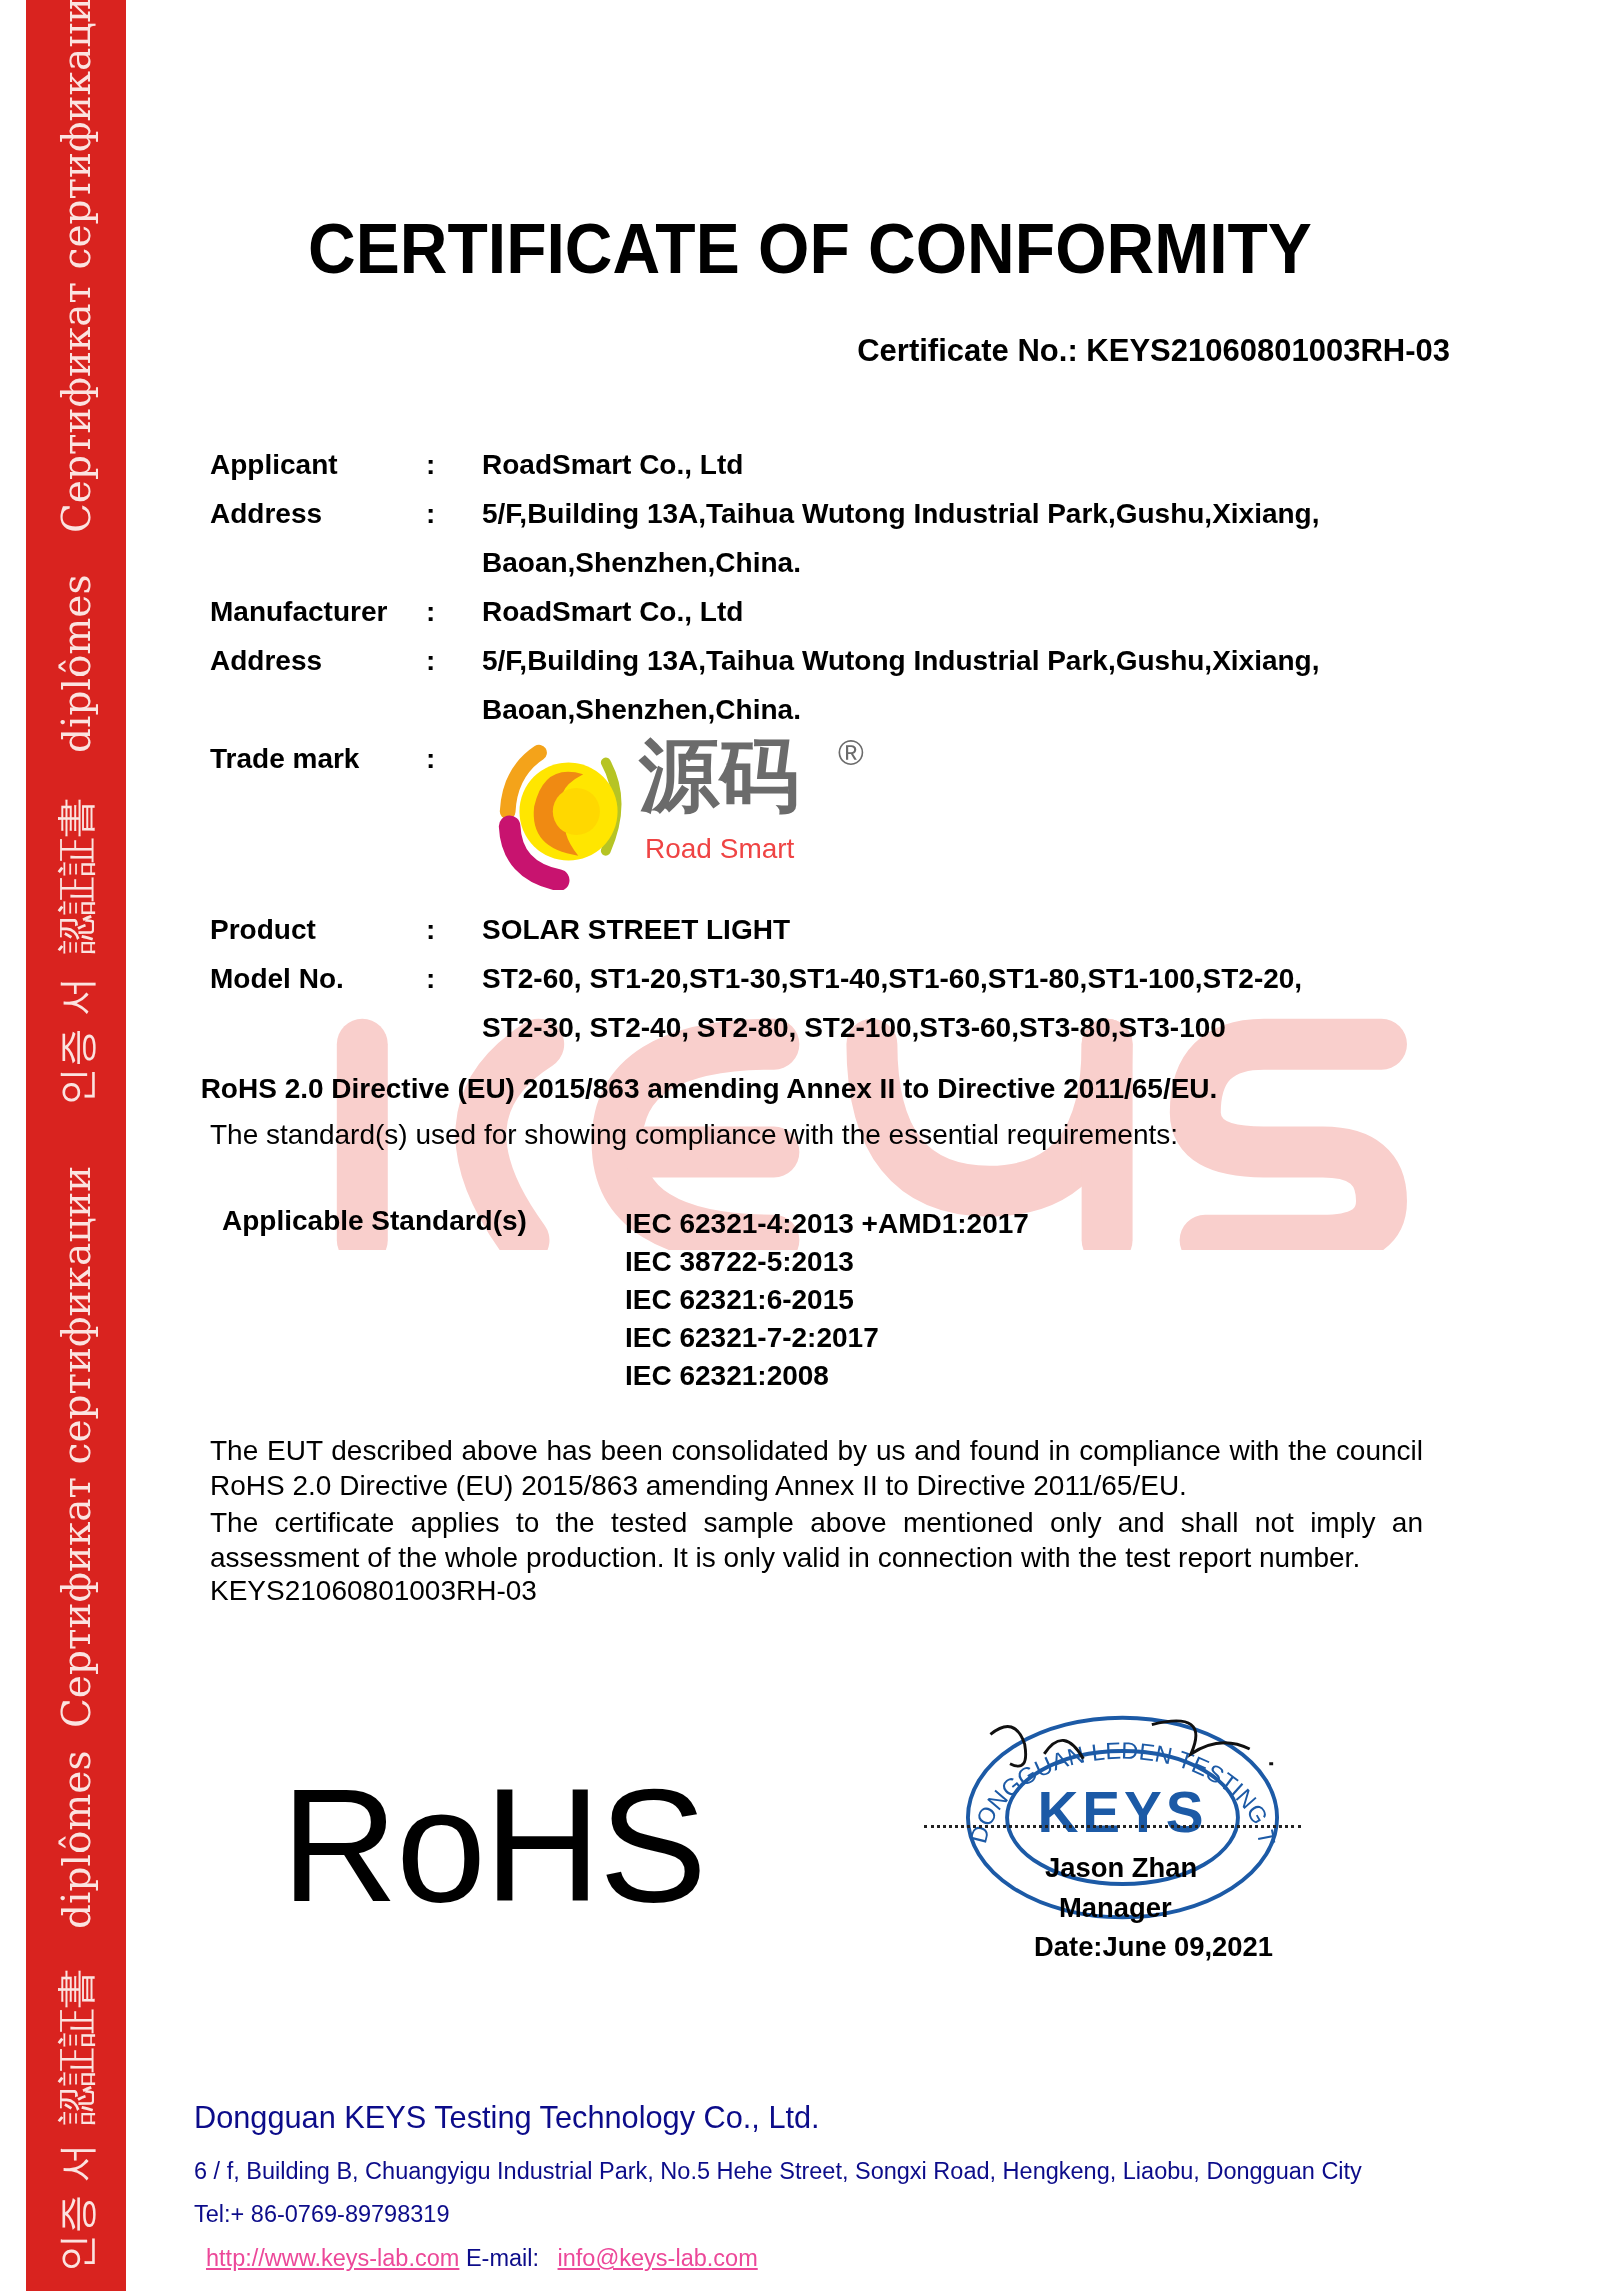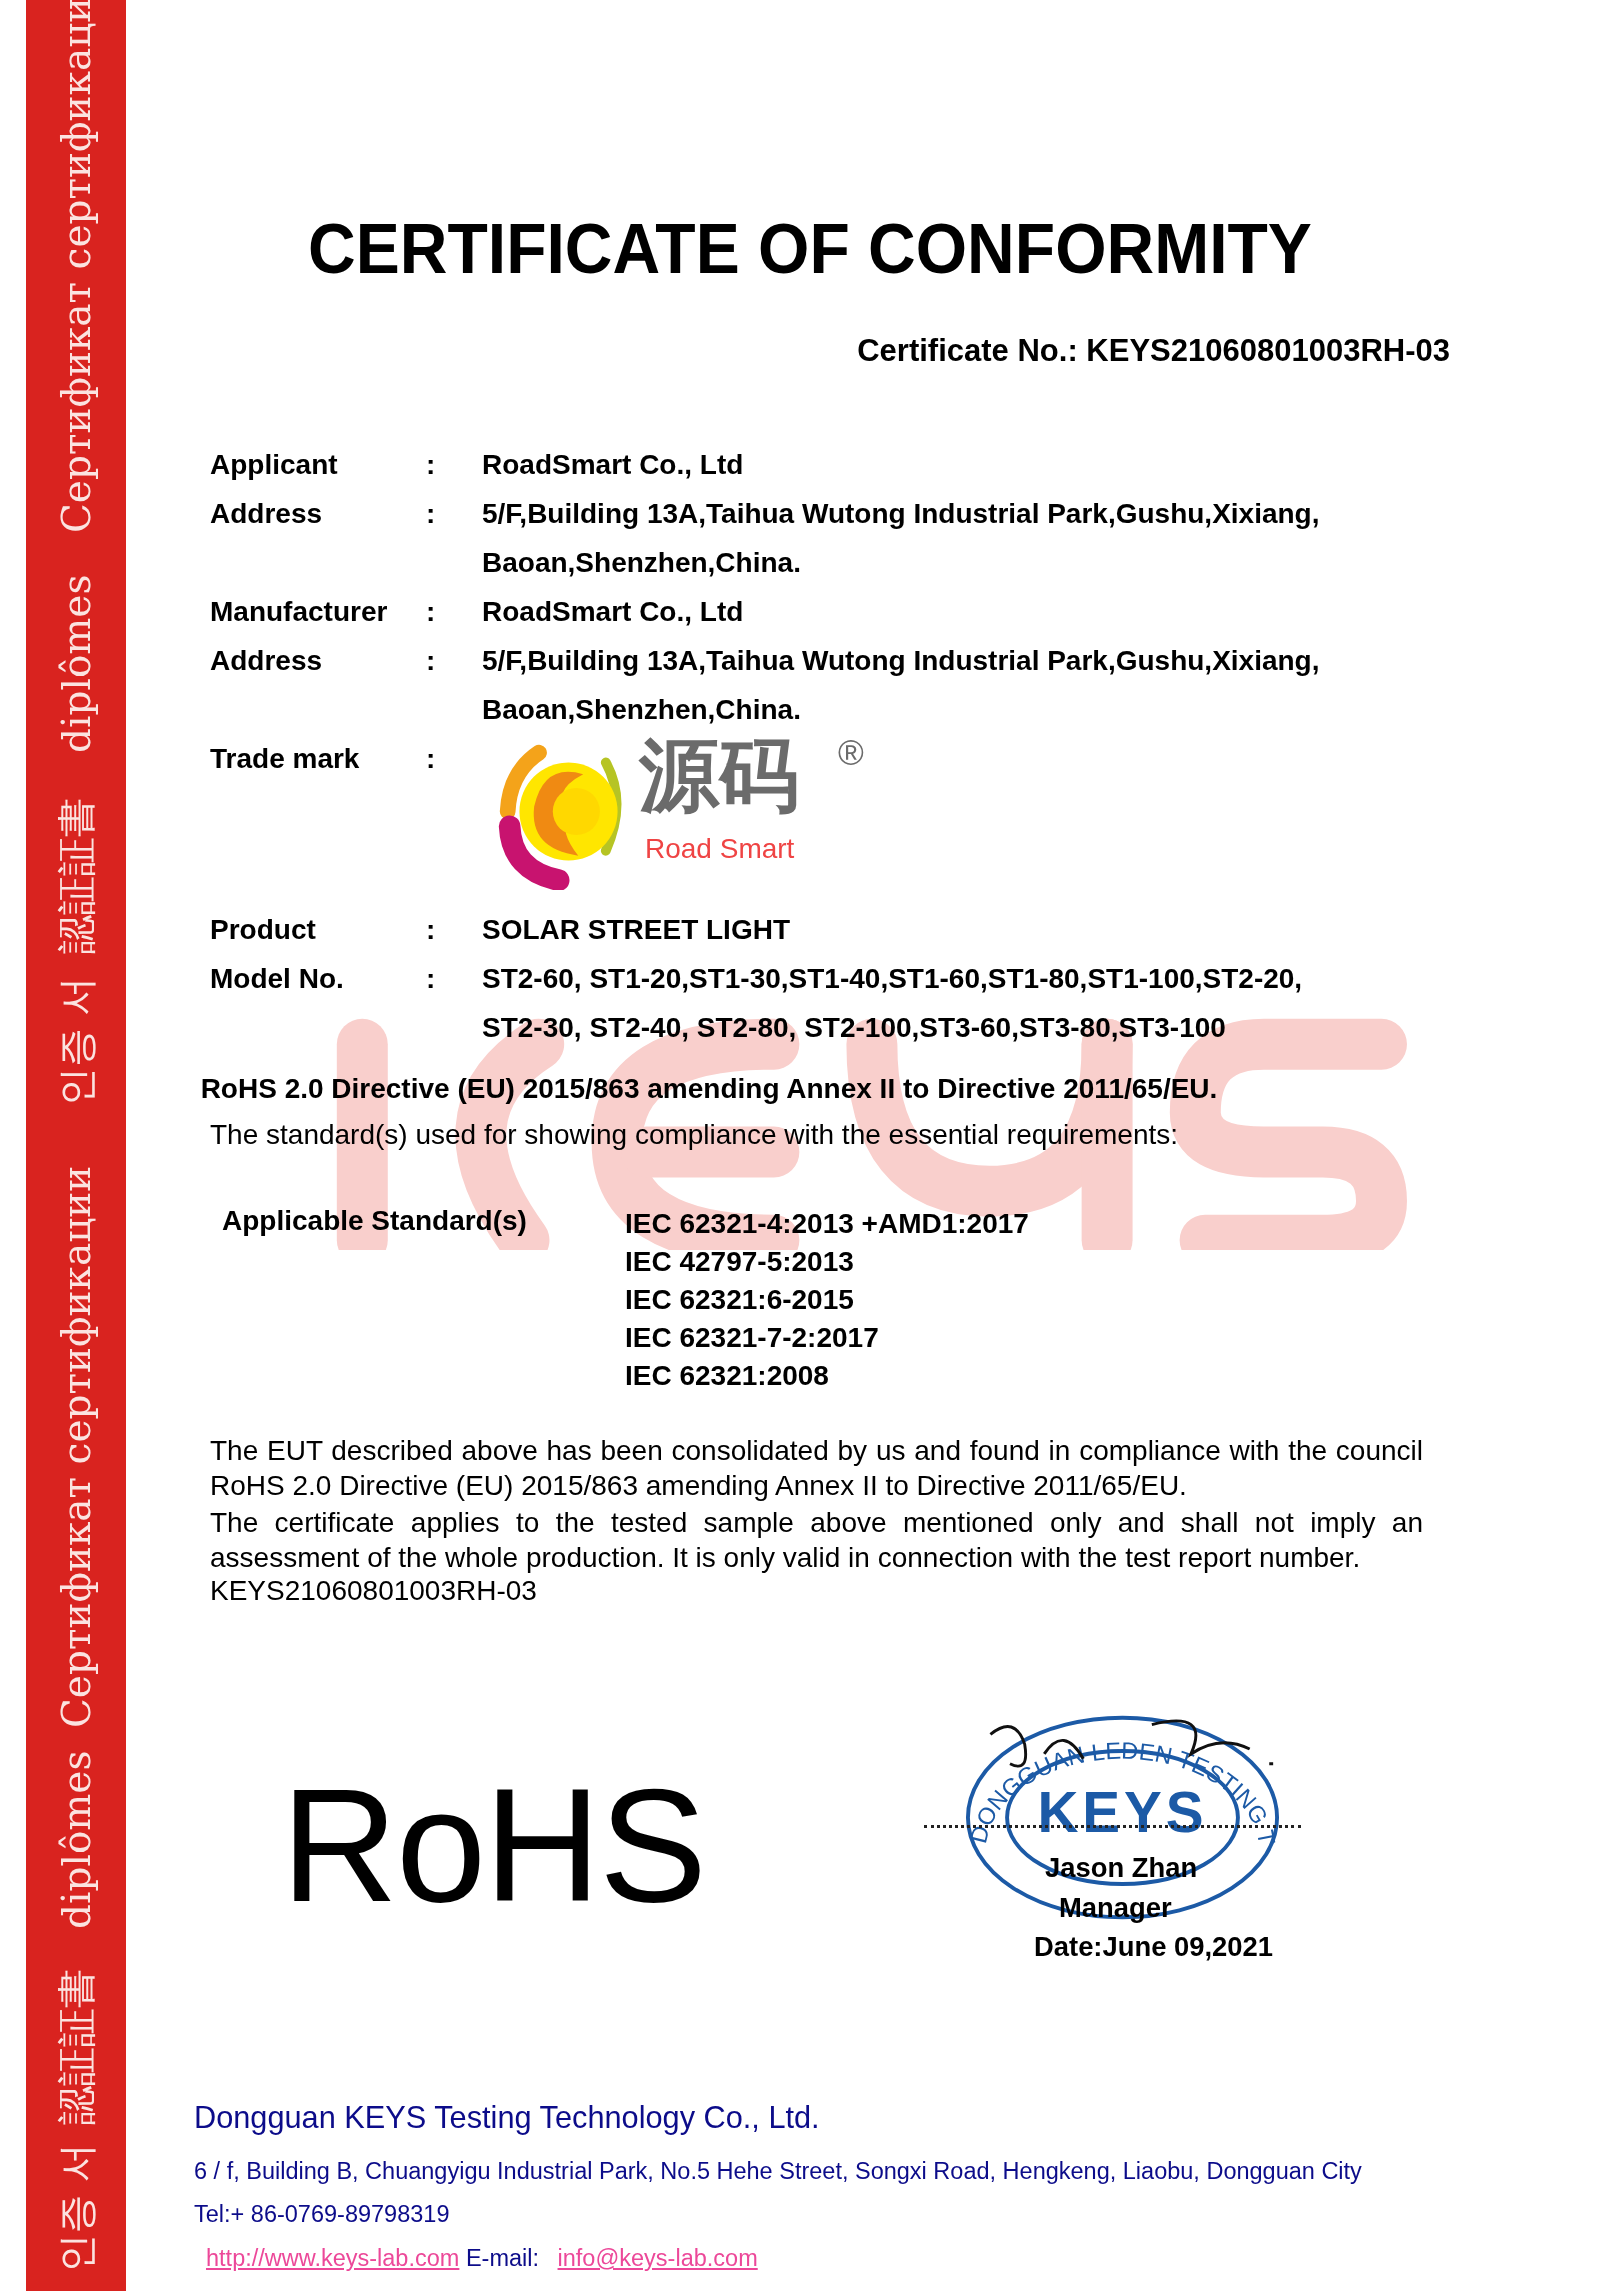--- a/index.html
+++ b/index.html
@@ -159,21 +159,21 @@
 <div class="row" style="top:1012px">
   <span class="val">ST2-30, ST2-40, ST2-80, ST2-100,ST3-60,ST3-80,ST3-100</span>
 </div>
 
 <div class="directive">RoHS 2.0 Directive (EU) 2015/863 amending Annex II to Directive 2011/65/EU.</div>
 <div class="std-intro">The standard(s) used for showing compliance with the essential requirements:</div>
 
 <div class="std-label">Applicable Standard(s)</div>
 <div class="std-list">
   <div>IEC 62321-4:2013 +AMD1:2017</div>
-  <div>IEC 42797-5:2013</div>
+  <div>IEC 38722-5:2013</div>
   <div>IEC 62321:6-2015</div>
   <div>IEC 62321-7-2:2017</div>
   <div>IEC 62321:2008</div>
 </div>
 
 <div class="para last" style="top:1433px">The EUT described above has been consolidated by us and found in compliance with the council RoHS 2.0 Directive (EU) 2015/863 amending Annex II to Directive 2011/65/EU.</div>
 <div class="para last" style="top:1505px">The certificate applies to the tested sample above mentioned only and shall not imply an assessment of the whole production. It is only valid in connection with the test report number.</div>
 <div class="para" style="top:1573px">KEYS21060801003RH-03</div>
 
 <div class="rohs-logo">RoHS</div>

